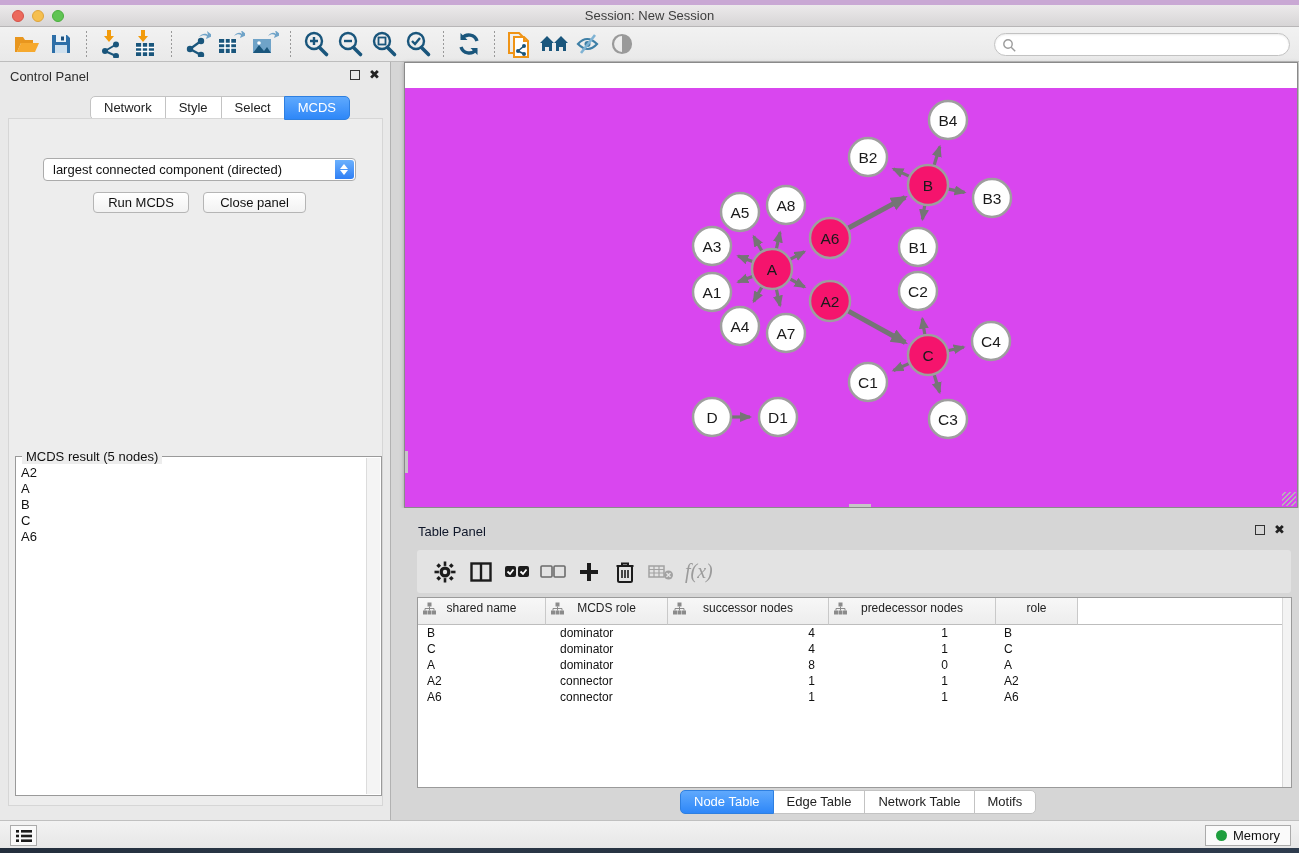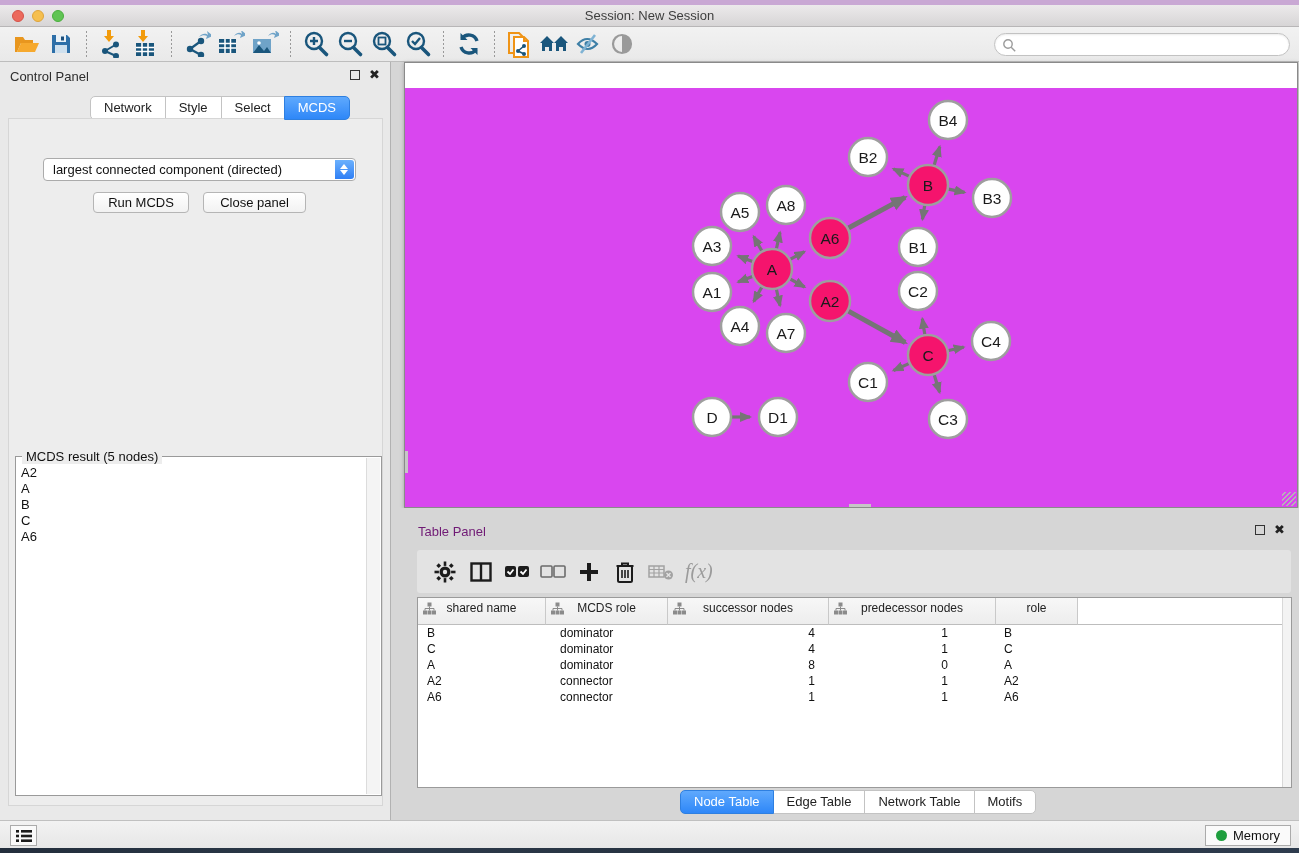--- a/index.html
+++ b/index.html
@@ -70,21 +70,21 @@
   .net-title { position:absolute; left:0; right:0; top:4px; text-align:center; font-size:13px; color:#333; }
   .nt-red { left:12px; } .nt-yel { left:31px; } .nt-grn { left:50px; }
   .net-canvas { position:absolute; left:0; top:25px; right:0; bottom:0; background:#d946ef; overflow:hidden; }
   .net-grip { position:absolute; right:1px; bottom:1px; width:14px; height:14px;
     background:repeating-linear-gradient(135deg, transparent 0 2px, #b5b5b5 2px 3.5px); }
   .net-scrollmark-left { position:absolute; left:0px; top:363px; width:3px; height:22px; background:#c6c6c6; }
   .net-scrollmark-bottom { position:absolute; left:444px; bottom:0px; width:22px; height:3px; background:#c6c6c6; }
 
   
   .table-panel { position:absolute; left:392px; top:508px; width:907px; height:312px; background:#d6d6d6; }
-  .tp-title { position:absolute; left:26px; top:16px; font-size:13px; color:#701a75; }
+  .tp-title { position:absolute; left:26px; top:16px; font-size:13px; color:#0f172a; }
   .tp-float { right:34px; top:17px; } .tp-close { right:14px; top:14px; }
   .tp-toolbar { position:absolute; left:25px; top:42px; width:874px; height:43px; background:#e3e3e3;
     border-radius:3px; display:flex; align-items:center; padding-left:10px; }
   .tbicon { width:36px; height:30px; display:flex; align-items:center; justify-content:center; }
   .fx-label { font-size:20px; color:#9b9b9b; font-family:"Liberation Serif","DejaVu Serif",serif; font-style:italic; margin-left:6px; }
 
   .data-table { position:absolute; left:25px; top:89px; width:875px; height:191px; background:#fff; border:1px solid #9a9a9a; overflow:hidden; }
   .thead { display:grid; grid-template-columns:128px 122px 161px 167px 82px 1fr; height:27px; }
   .th { background:linear-gradient(#f7f7f7,#ededed); border-right:1px solid #c9c9c9; border-bottom:1px solid #bdbdbd;
     position:relative; font-size:12px; color:#222; text-align:center; line-height:21px; }

